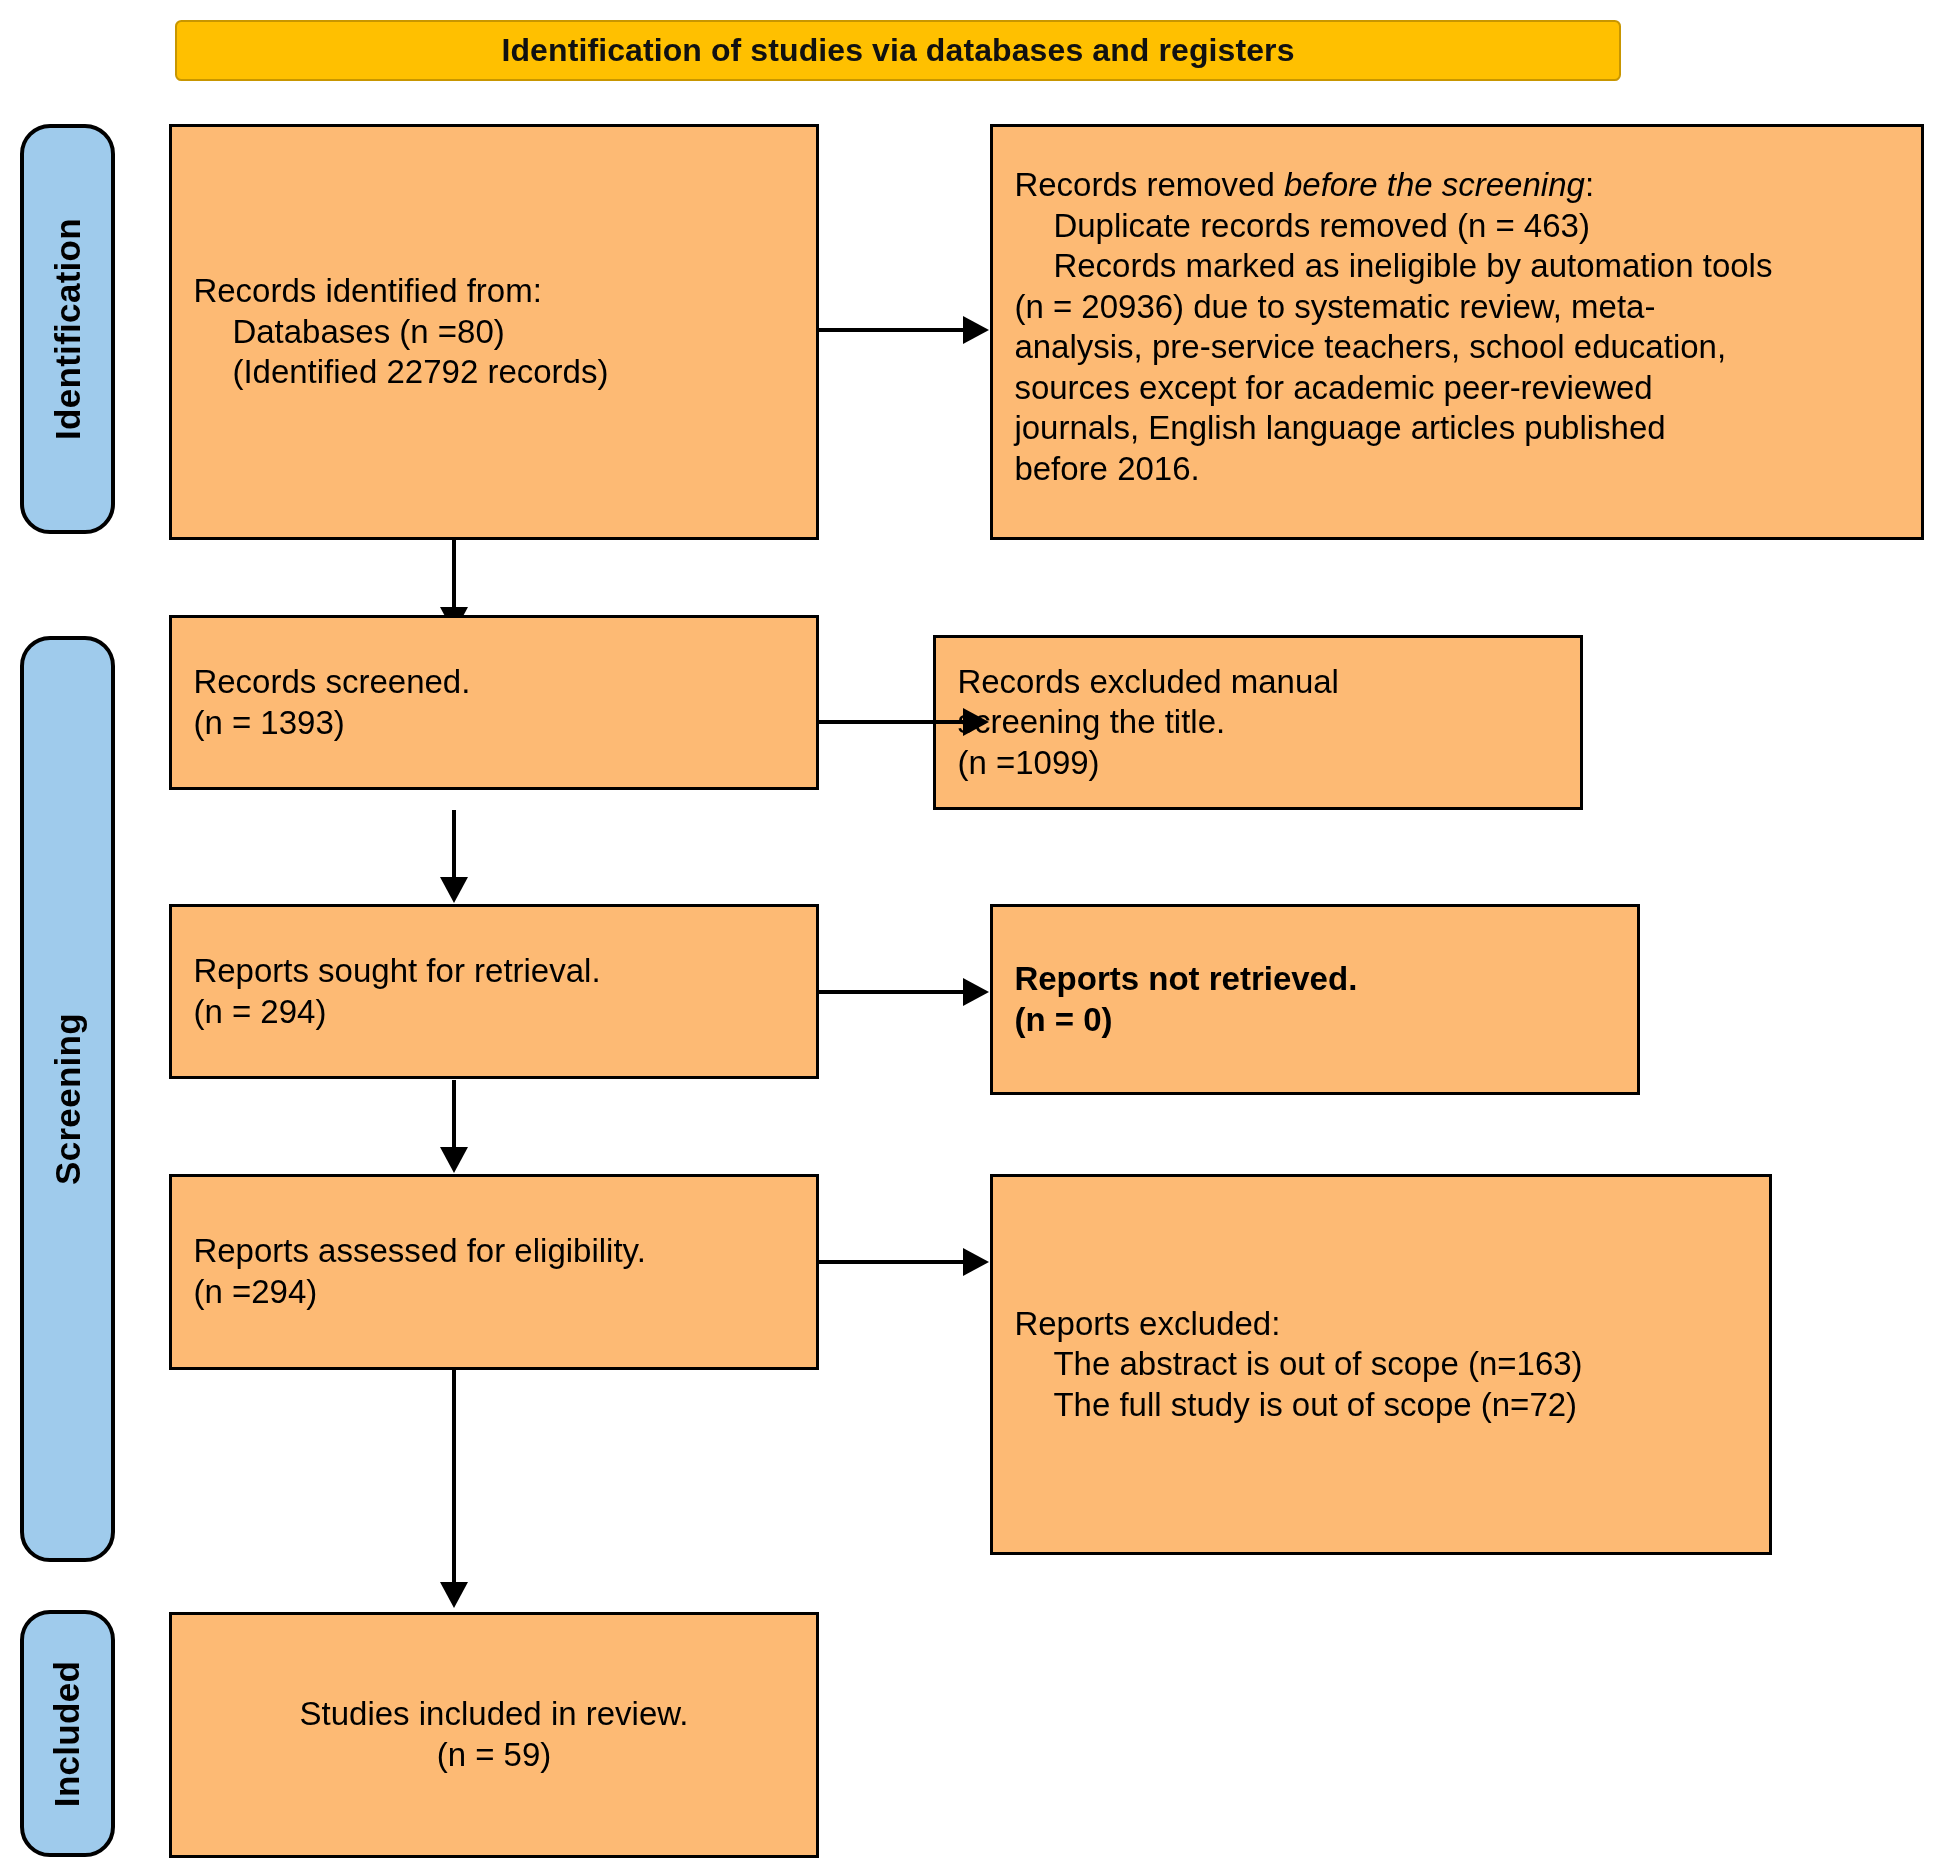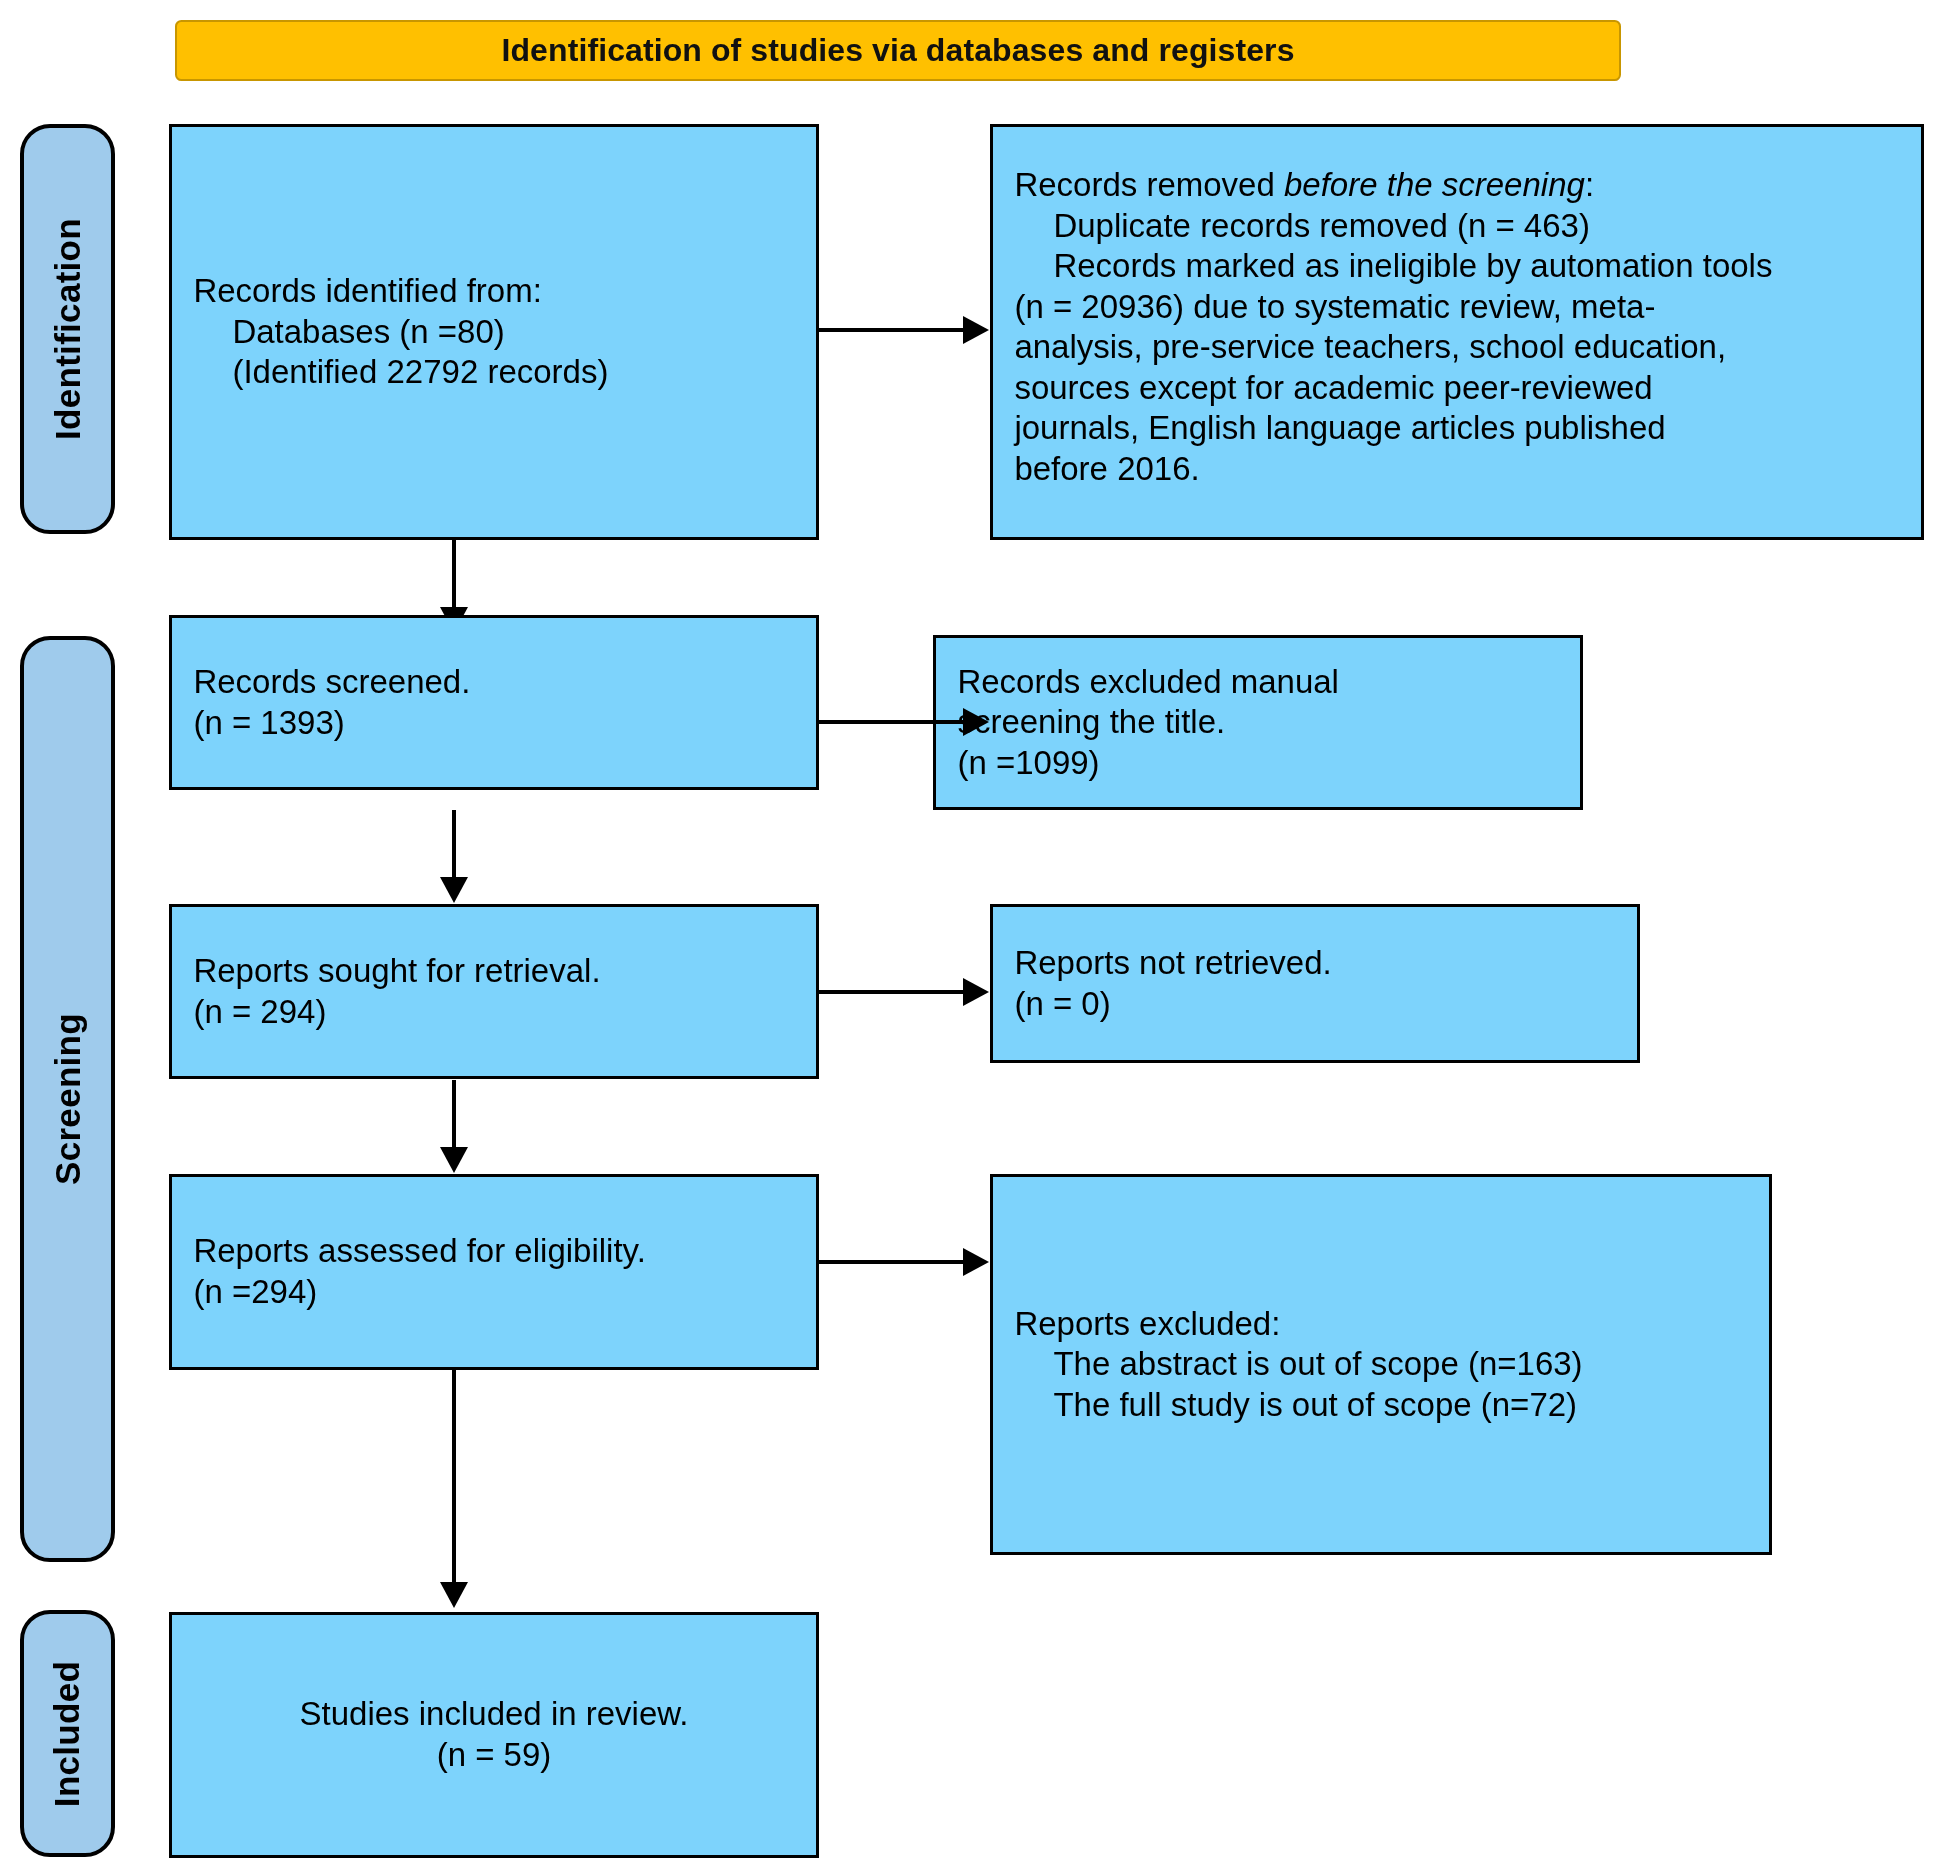--- a/index.html
+++ b/index.html
@@ -58,21 +58,21 @@
     white-space: nowrap;
     font-size: 35px;
     font-weight: bold;
     color: #000000;
     letter-spacing: 0.3px;
   }
 
   
   .flowbox {
     position: absolute;
-    background: #7dd3fc;
+    background: #fdba74;
     border: 3.8px solid #000000;
     box-sizing: border-box;
     display: flex;
     flex-direction: column;
     justify-content: center;
     padding: 0 21.4px;
   }
   .flowbox .line {
     font-size: 33px;
     line-height: 1.23;
@@ -176,21 +176,21 @@
   <div class="arrow-right" style="left:963px; top:708px;"></div>
 
   <div class="vline" style="left:452px; top:810px; height:69px;"></div>
   <div class="arrow-down" style="left:440px; top:877px;"></div>
 
   <div class="flowbox" style="left:169px; top:904px; width:650px; height:175px;">
     <div class="line">Reports sought for retrieval.</div>
     <div class="line">(n = 294)</div>
   </div>
 
-  <div class="flowbox" style="left:990px; top:904px; width:650px; height:159px;">
+  <div class="flowbox" style="left:990px; top:904px; width:650px; height:191px;font-weight:bold;">
     <div class="line">Reports not retrieved.</div>
     <div class="line">(n = 0)</div>
   </div>
 
   <div class="hline" style="left:819px; top:990px; width:144px;"></div>
   <div class="arrow-right" style="left:963px; top:978px;"></div>
 
   <div class="vline" style="left:452px; top:1080px; height:69px;"></div>
   <div class="arrow-down" style="left:440px; top:1147px;"></div>
 

